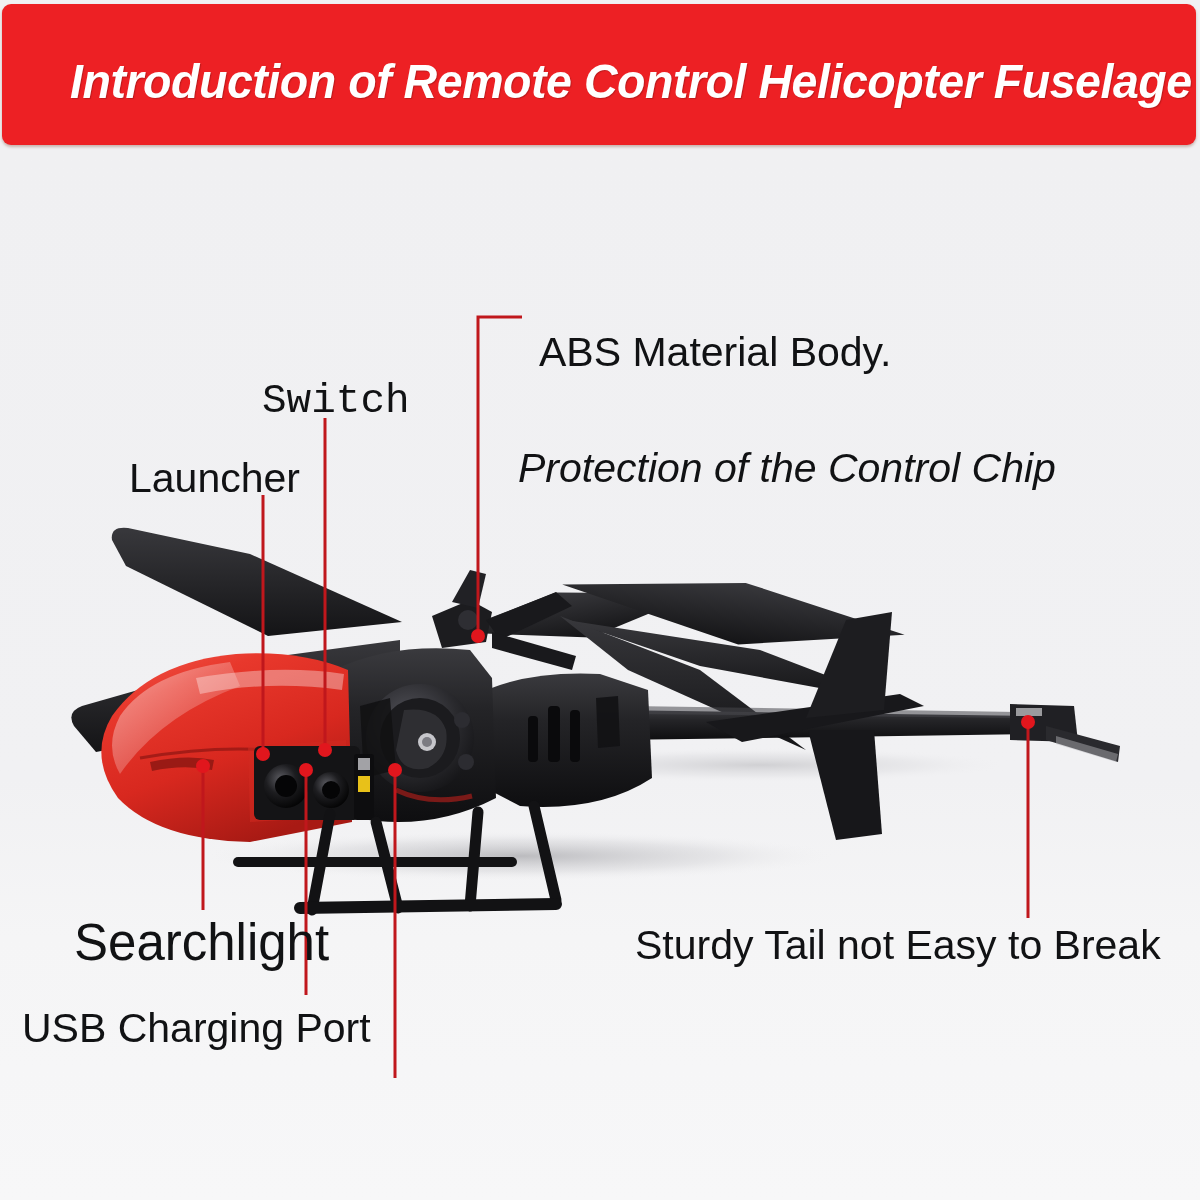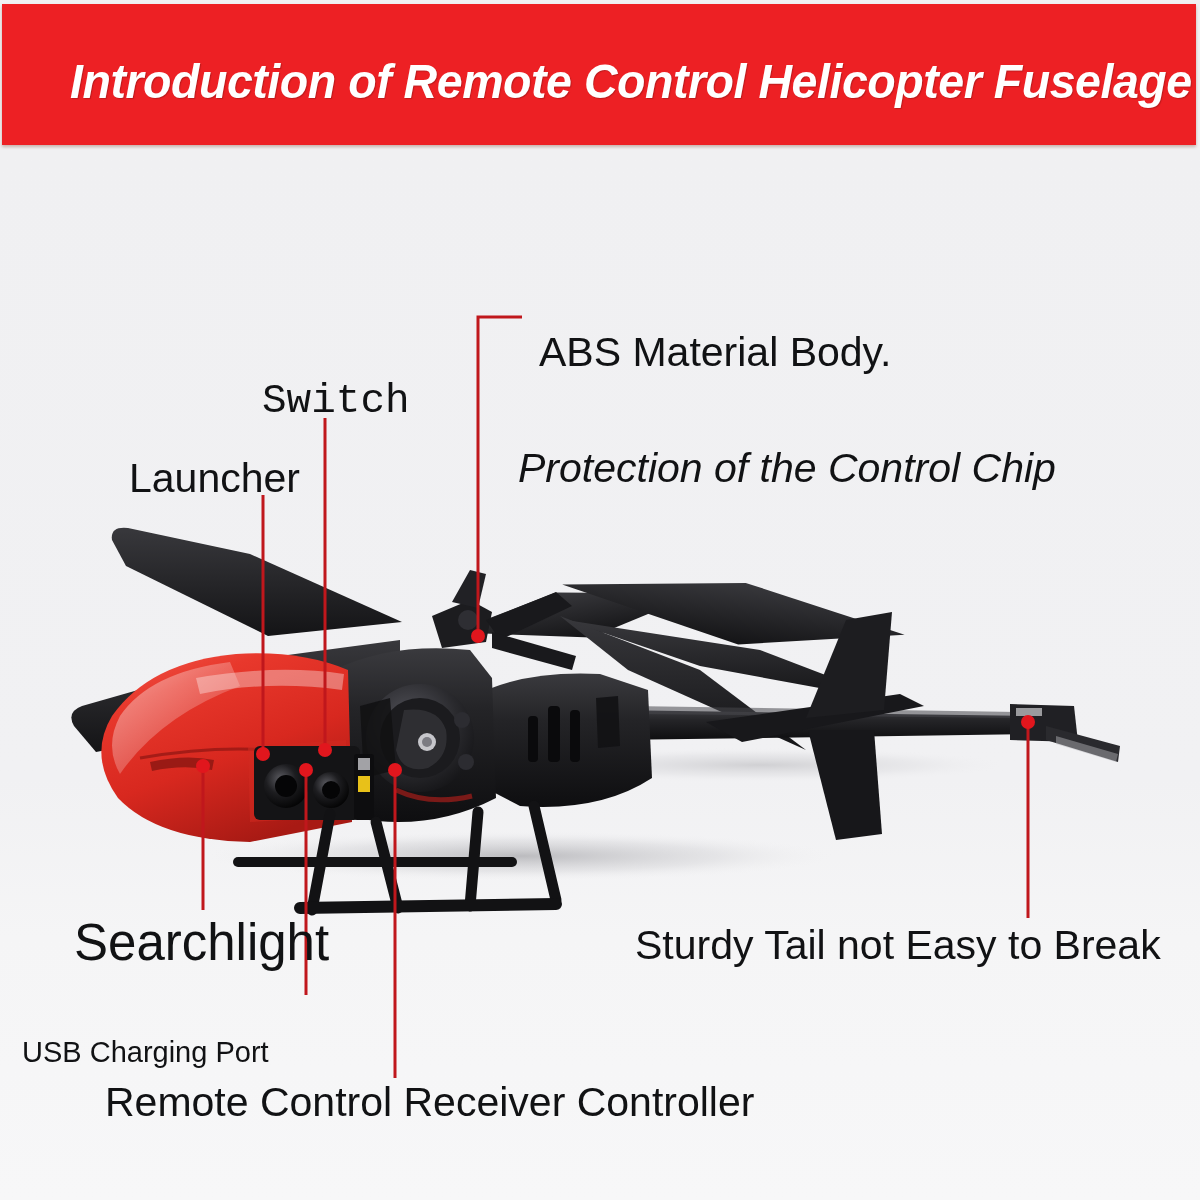--- a/index.html
+++ b/index.html
@@ -10,20 +10,21 @@
     overflow:hidden;
     position:relative;
   }
   #stage{position:absolute;inset:0;width:1200px;height:1200px;}
 
   
   .banner{
     position:absolute;left:2px;top:4px;width:1194px;height:141px;
     background:#ed2024;
     box-shadow:0 2px 3px rgba(120,60,40,.35);
+    border-radius:9px;
   }
   .banner-title{
     position:absolute;left:68px;top:50px;
     font-family:"Liberation Sans", sans-serif;
     font-size:48px;font-style:italic;font-weight:bold;
     letter-spacing:-0.5px;
     color:#ffffff;white-space:nowrap;
     transform:scaleX(.97);transform-origin:left center;
     text-shadow:1px 1px 1px rgba(130,20,20,.45);
   }
@@ -43,21 +44,21 @@
     font-weight:400;
     white-space:nowrap;
     line-height:1.0;
   }
   .lbl-switch   {left:262px; top:381px; font-size:41px;font-family:Liberation Mono, monospace;}
   .lbl-launcher {left:129px; top:458px; font-size:41px;}
   .lbl-abs1     {left:518px; top:332px; font-size:41px;margin-left:21px;}
   .lbl-abs2     {left:518px; top:390px; font-size:41px;}
   .lbl-abs3     {left:518px; top:448px; font-size:41px;font-style:italic;}
   .lbl-search   {left:74px;  top:917px; font-size:51px;}
-  .lbl-usb      {left:22px;  top:1038px;font-size:29px;text-align:right;}
+  .lbl-usb      {left:22px;  top:1008px;font-size:41px;text-align:right;}
   .lbl-receiver {left:105px; top:1082px;font-size:41px;}
   .lbl-tail     {left:635px; top:925px; font-size:41px;}
 </style>
 </head>
 <body>
 
 <div id="stage">
 
   <div class="banner">
     <div class="banner-title">Introduction of Remote Control Helicopter Fuselage</div>
@@ -246,16 +247,15 @@
       </g>
     </svg>
   </div>
 
   <div class="label lbl-switch">Switch</div>
   <div class="label lbl-launcher">Launcher</div>
   <div class="label lbl-abs1">ABS Material Body.</div>
   <div class="label lbl-abs3">Protection of the Control Chip</div>
   <div class="label lbl-search">Searchlight</div>
   <div class="label lbl-usb">USB Charging Port</div>
-  <div class="label lbl-receiver">Remote Control Receiver Controller</div>
   <div class="label lbl-tail">Sturdy Tail not Easy to Break</div>
 
 </div>
 
 </body></html>

